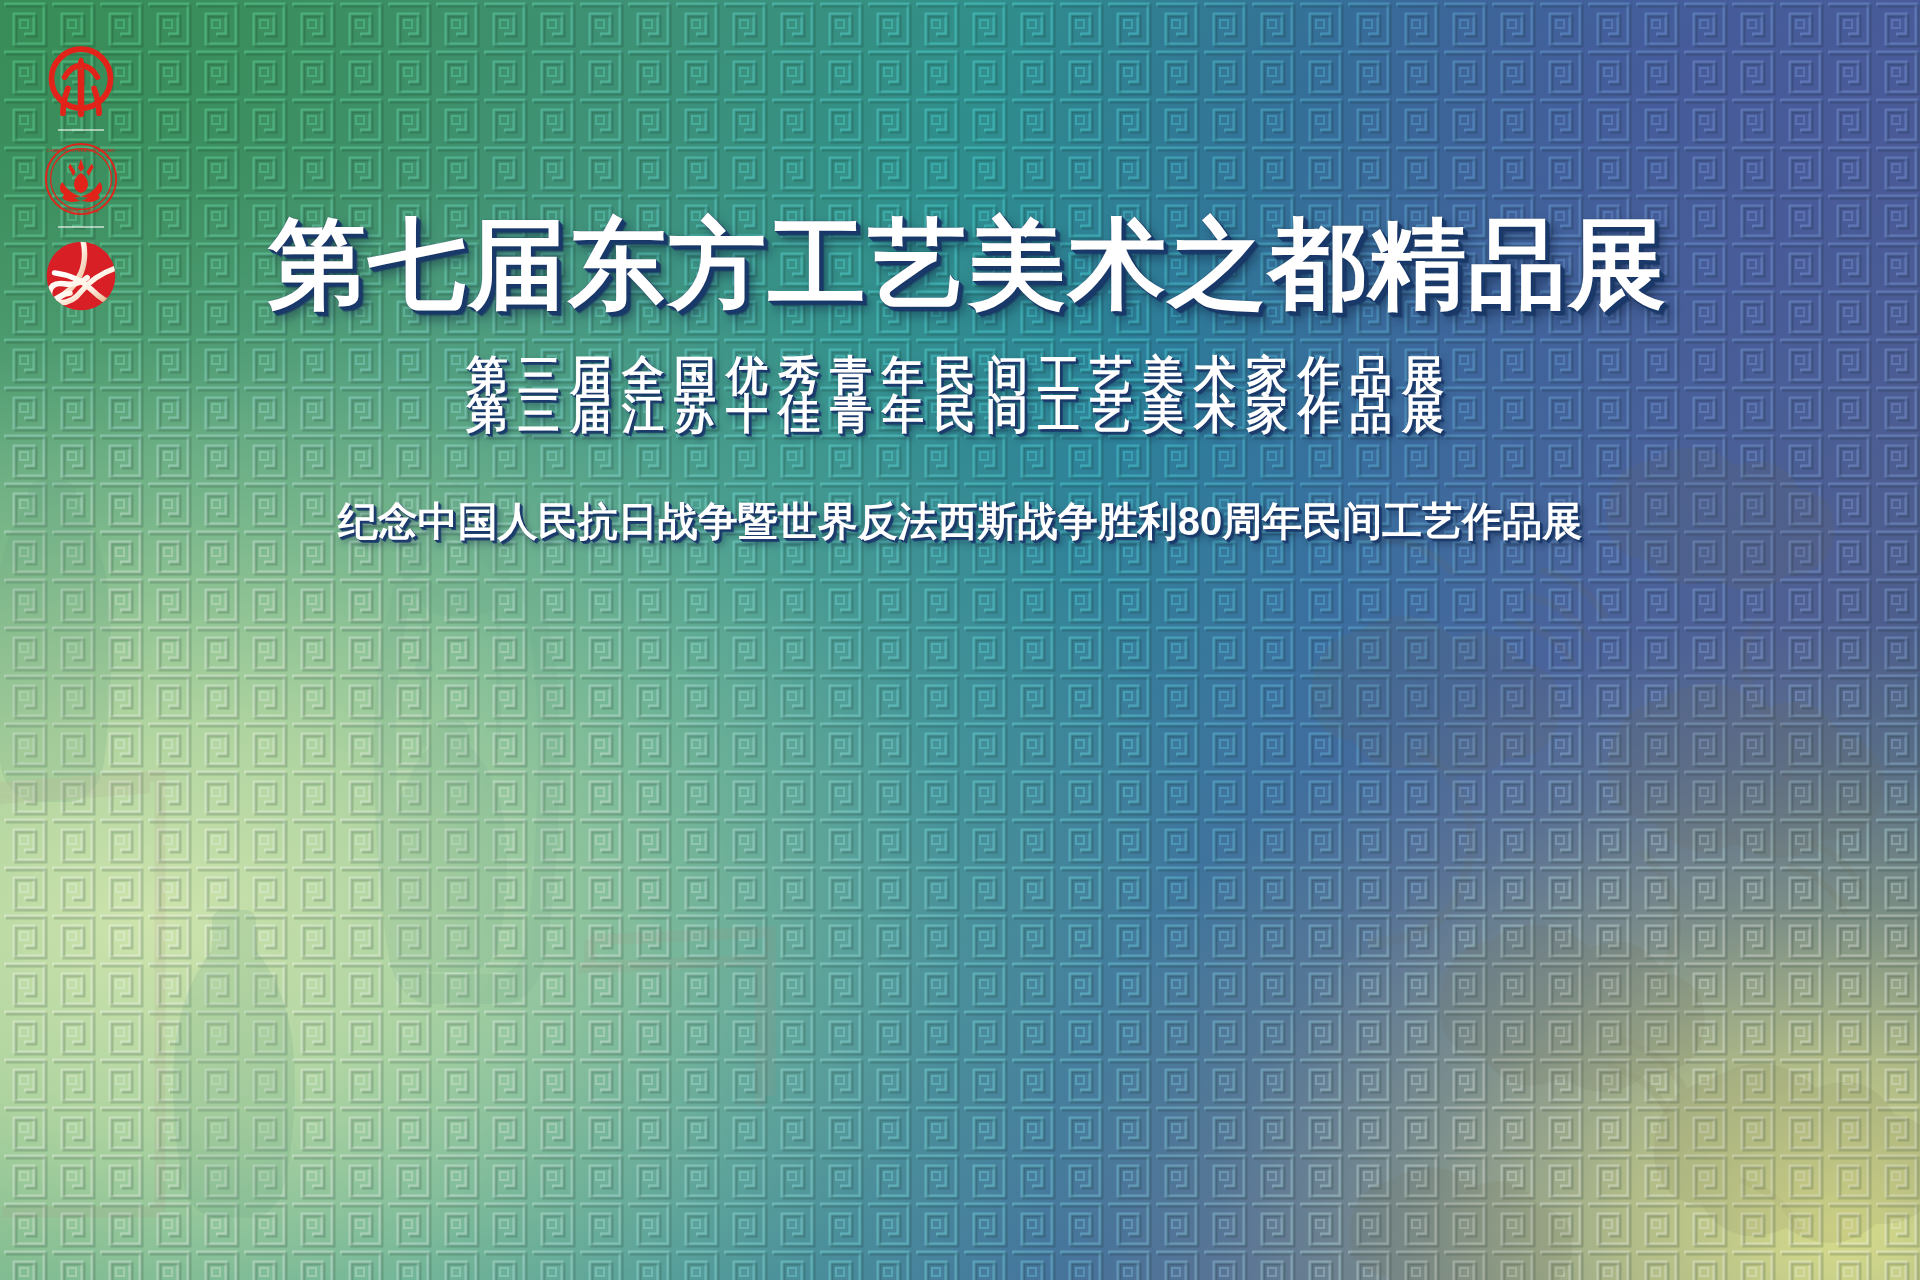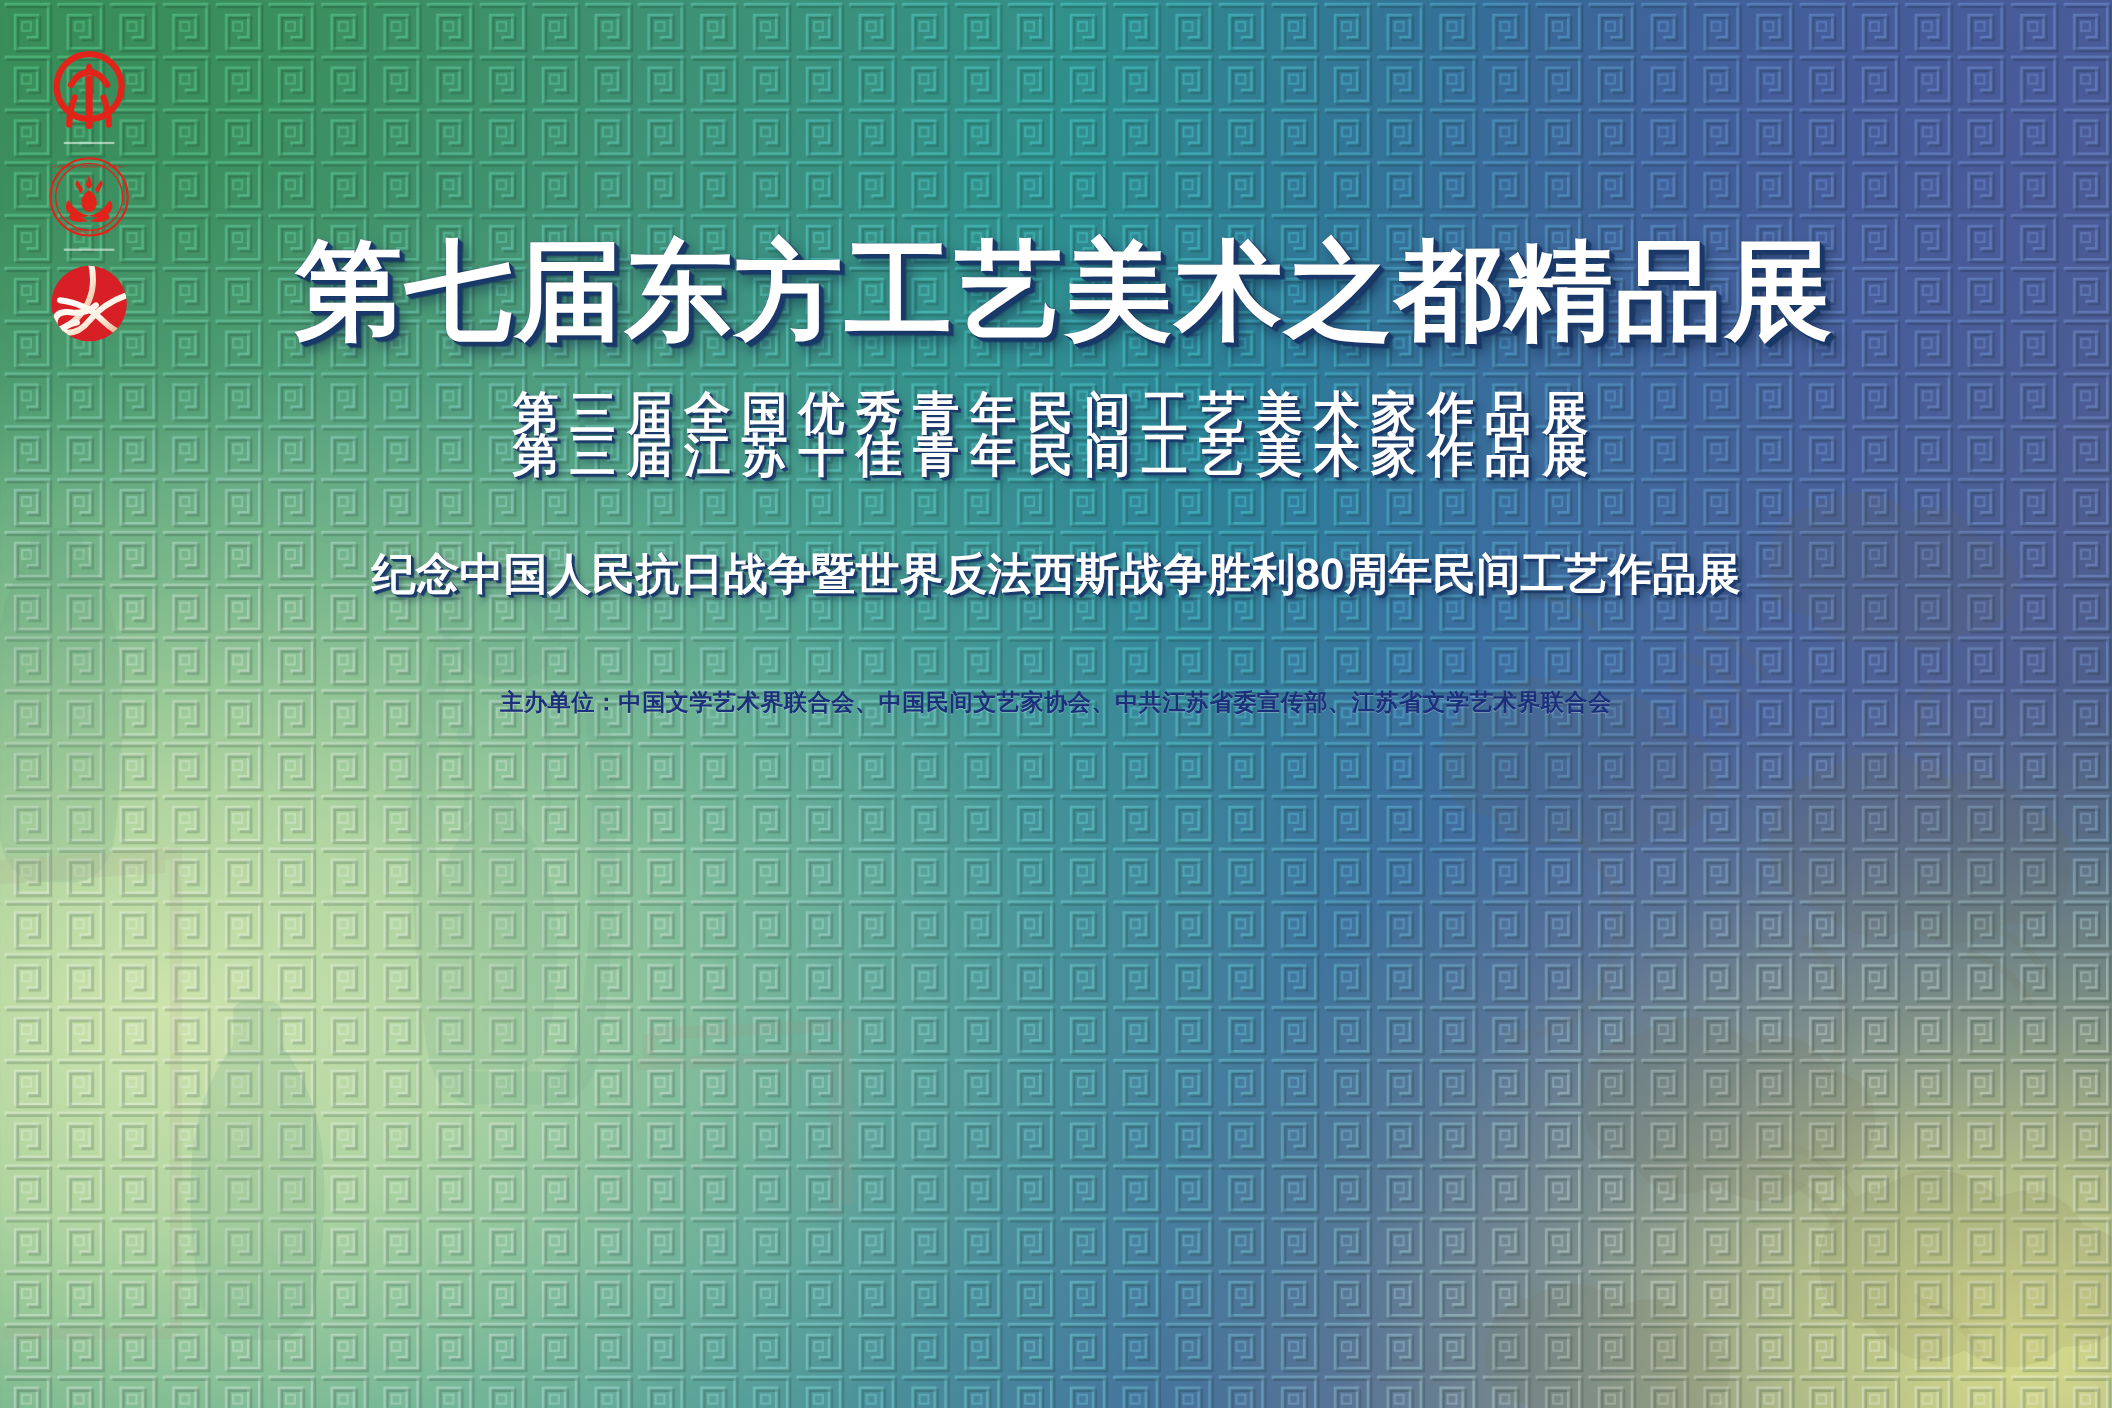--- a/index.html
+++ b/index.html
@@ -344,16 +344,15 @@
   </div>
 
   <div class="titles">
     <div class="main-title">第七届东方工艺美术之都精品展</div>
     <div class="sub-title" id="subtitle1">第三届全国优秀青年民间工艺美术家作品展</div>
     <div class="sub-title" id="subtitle2">第三届江苏十佳青年民间工艺美术家作品展</div>
     <div class="sub-title-3">纪念中国人民抗日战争暨世界反法西斯战争胜利80周年民间工艺作品展</div>
   </div>
 
   <div class="org-block">
-    <div class="org-line">主办单位：中国文学艺术界联合会、中国民间文艺家协会、中共江苏省委宣传部、江苏省文学艺术界联合会</div>
   </div>
 
 </div>
 
 </body></html>

